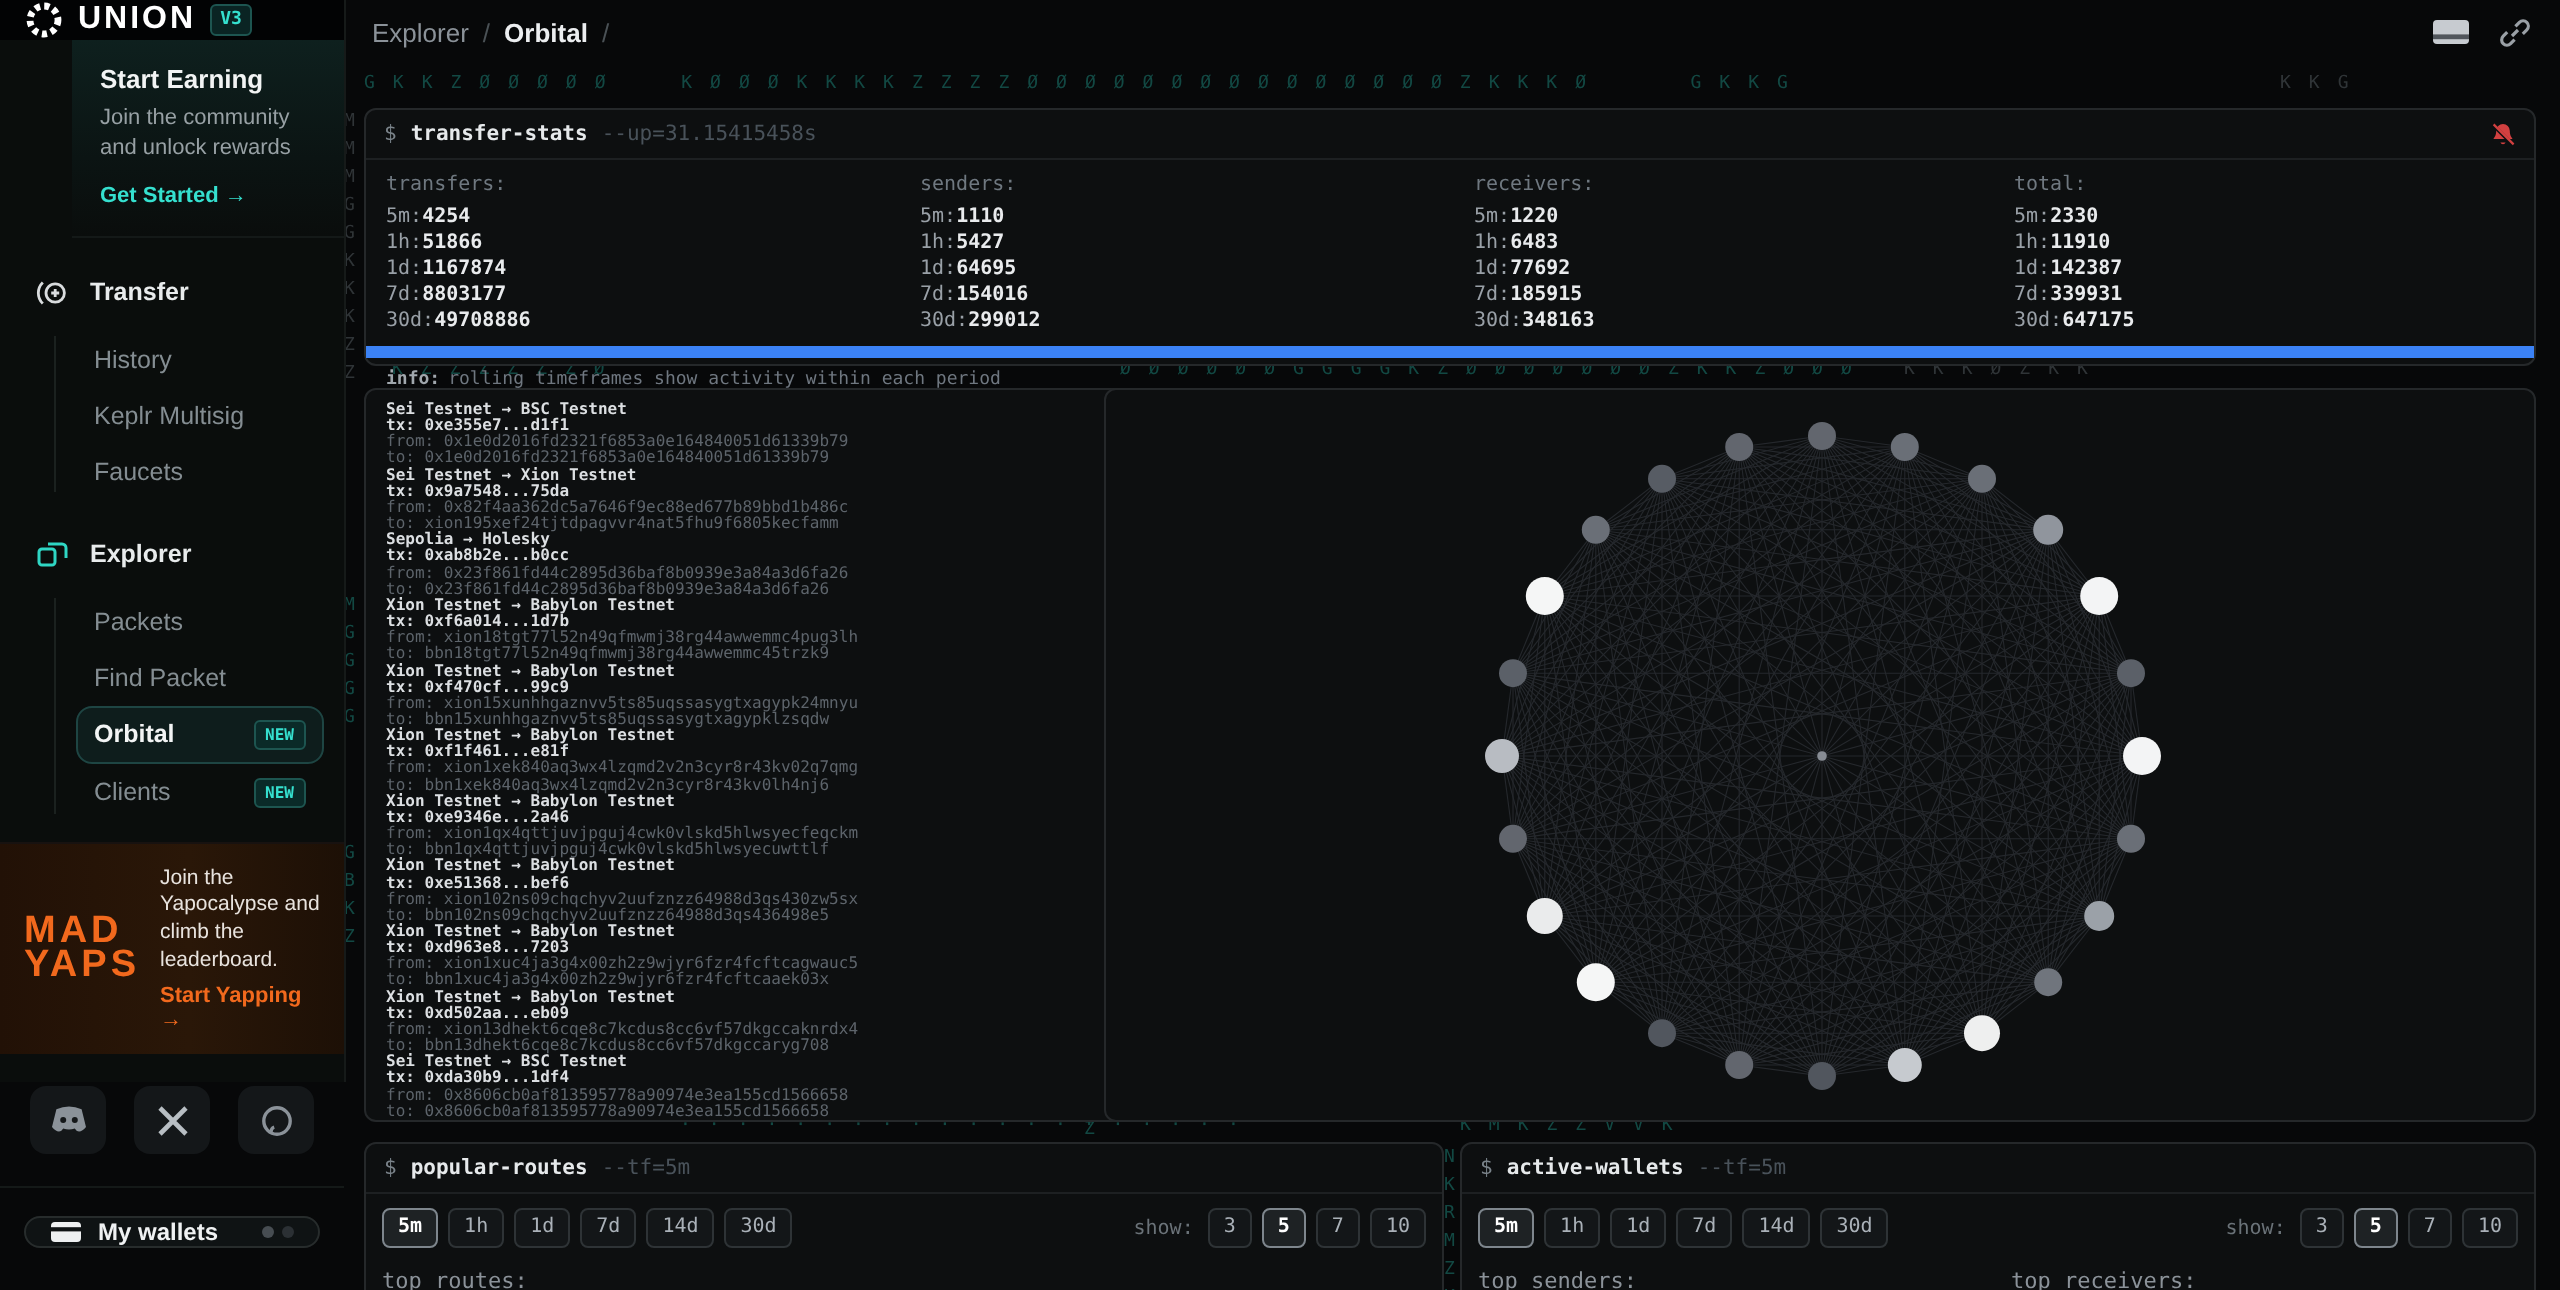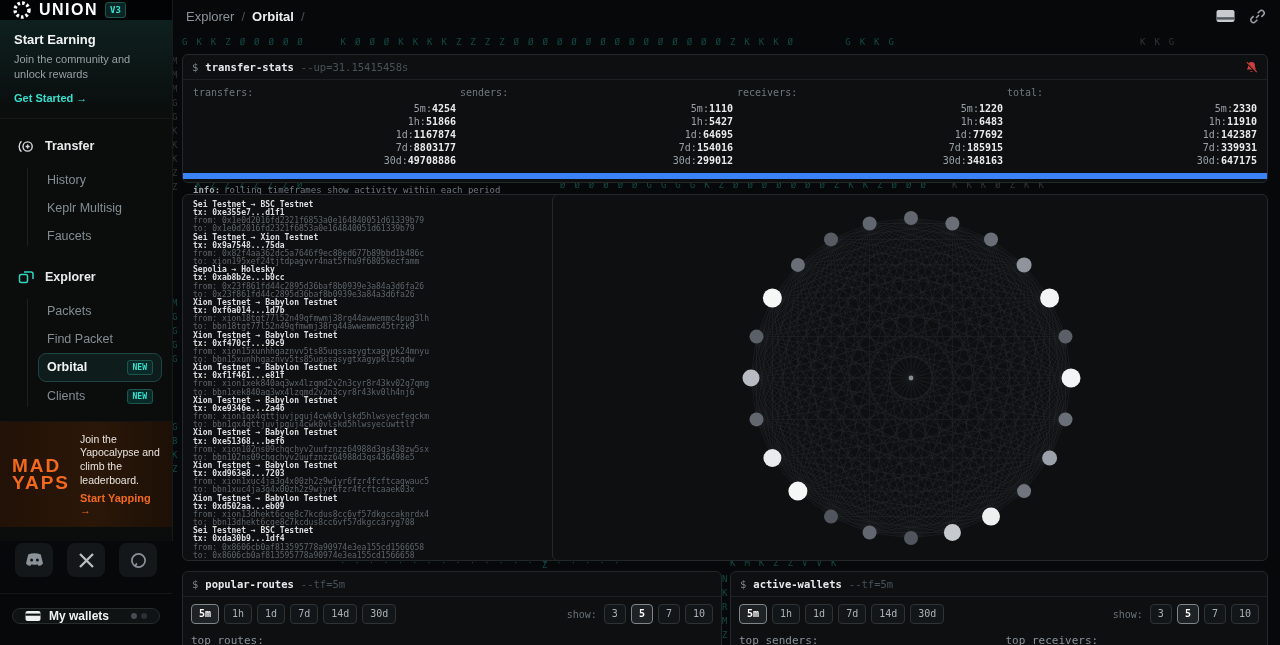--- a/index.html
+++ b/index.html
@@ -14,21 +14,21 @@
   .strip.gray{color:rgba(130,142,148,.33);}
 
   
   .sidebar{position:absolute;left:0;top:0;width:172px;height:541px;background:#0a0d0c;
            border-right:1px solid #161a19;z-index:5;display:flex;flex-direction:column;}
   .logo-bar{height:32px;background:#020304;display:flex;align-items:center;padding:0 12px;gap:7px;}
   .logo-text{color:#fff;font-weight:bold;font-size:16px;letter-spacing:1.5px;}
   .v-badge{font-family:"DejaVu Sans Mono",monospace;font-size:9px;font-weight:bold;color:#35e0cf;
            background:#0a2423;border:1px solid #1d5550;border-radius:3px;padding:2px 4px;}
   .earn-card{padding:12px 14px 14px;background:linear-gradient(180deg,#0e201e 0%,#0b1413 60%,rgba(10,13,12,0) 100%);
-             border-bottom:1px solid #141918;}
+             border-bottom:1px solid #141918;margin-left:36px;}
   .earn-title{color:#f2f4f4;font-size:13px;font-weight:bold;margin-bottom:5px;}
   .earn-sub{color:#97a0a4;font-size:11px;line-height:1.35;margin-bottom:10px;}
   .earn-cta{color:#35e0cf;font-size:11px;font-weight:bold;cursor:pointer;}
   .nav{padding:10px 0 0;flex:0 0 auto;}
   .nav-section{display:flex;align-items:center;gap:10px;padding:9px 14px 9px 18px;cursor:pointer;}
   .nav-ico{width:17px;height:17px;display:inline-flex;}
   .nav-label{color:#e8ebec;font-size:12.5px;font-weight:bold;}
   .nav-children{position:relative;padding:2px 0 10px;}
   .nav-children:before{content:"";position:absolute;left:27px;top:4px;bottom:14px;width:1px;background:#1b211f;}
   .nav-item{display:flex;align-items:center;justify-content:space-between;margin:0 10px 0 38px;
@@ -71,21 +71,21 @@
               border-bottom:1px solid #1d2022;font-family:"DejaVu Sans Mono",monospace;font-size:10.5px;}
   .p-prompt{color:#7a838a;}
   .p-cmd{color:#e6e9eb;font-weight:bold;}
   .p-arg{color:#49525a;}
   .p-right{margin-left:auto;display:inline-flex;cursor:pointer;}
 
   .stats-panel{left:182px;top:54px;width:1086px;height:129px;}
   .stats-body{display:grid;grid-template-columns:263px 273px 266px 1fr;gap:4px;
               padding:7px 10px 6px;font-family:"DejaVu Sans Mono",monospace;font-size:10px;}
   .stat-col-label{color:#6f7880;margin-bottom:4px;}
-  .stat-row{display:flex;justify-content:flex-end;line-height:13px;}
+  .stat-row{display:flex;justify-content:flex-start;line-height:13px;}
   .stat-k{color:#99a0a7;}
   .stat-v{color:#e9ebed;font-weight:600;}
   .panel-foot{border-top:6px solid #3b82f6;padding:6px 10px;font-family:"DejaVu Sans Mono",monospace;
               font-size:9px;color:#6f7780;}
   .panel-foot b{color:#a0a7ad;font-weight:bold;margin-right:4px;}
 
   .feed-panel{left:182px;top:194px;width:408px;height:367px;overflow:hidden;}
   .feed{padding:6px 4px 0 10px;font-family:"DejaVu Sans Mono",monospace;font-size:8px;line-height:8.15px;}
   .f-route,.f-tx{color:#dcdfe2;font-weight:bold;white-space:nowrap;}
   .f-dim{color:#5d646b;white-space:nowrap;}

